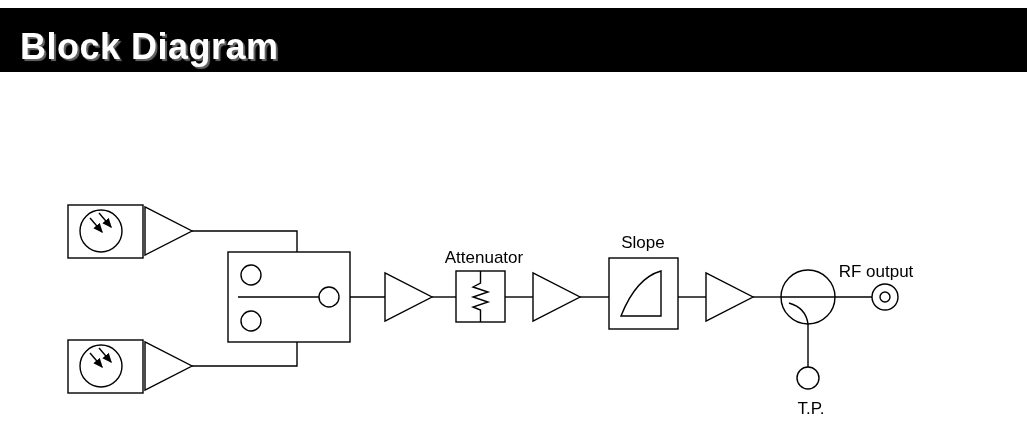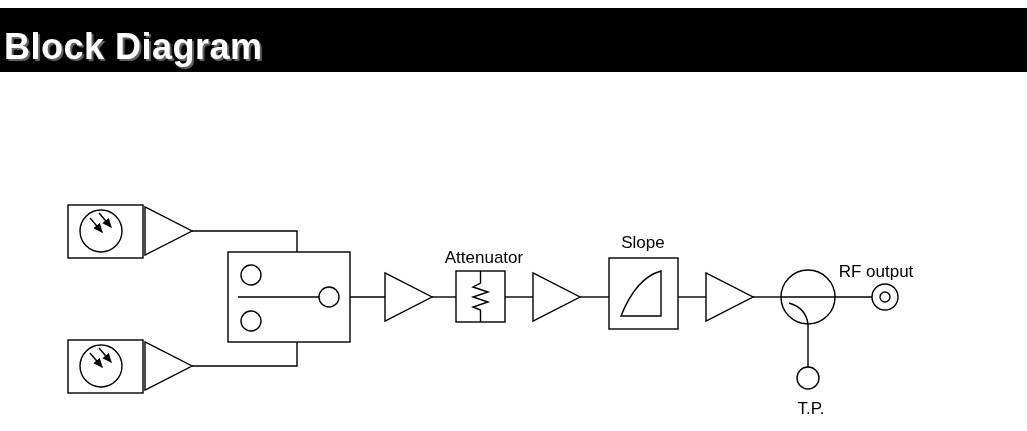--- a/index.html
+++ b/index.html
@@ -24,21 +24,21 @@
     top: 8px;
     height: 64px;
     background: #000000;
     display: flex;
     align-items: center;
   }
   .title-text {
     color: #ffffff;
     font-size: 36px;
     font-weight: bold;
-    padding-left: 4px;
+    padding-left: 20px;
     letter-spacing: 0.5px;
     text-shadow: 2px 2px 1px rgba(120,120,120,0.85);
     margin-top: 13px;
   }
   .diagram-svg {
     position: absolute;
     left: 0;
     top: 0;
     width: 1027px;
     height: 431px;

